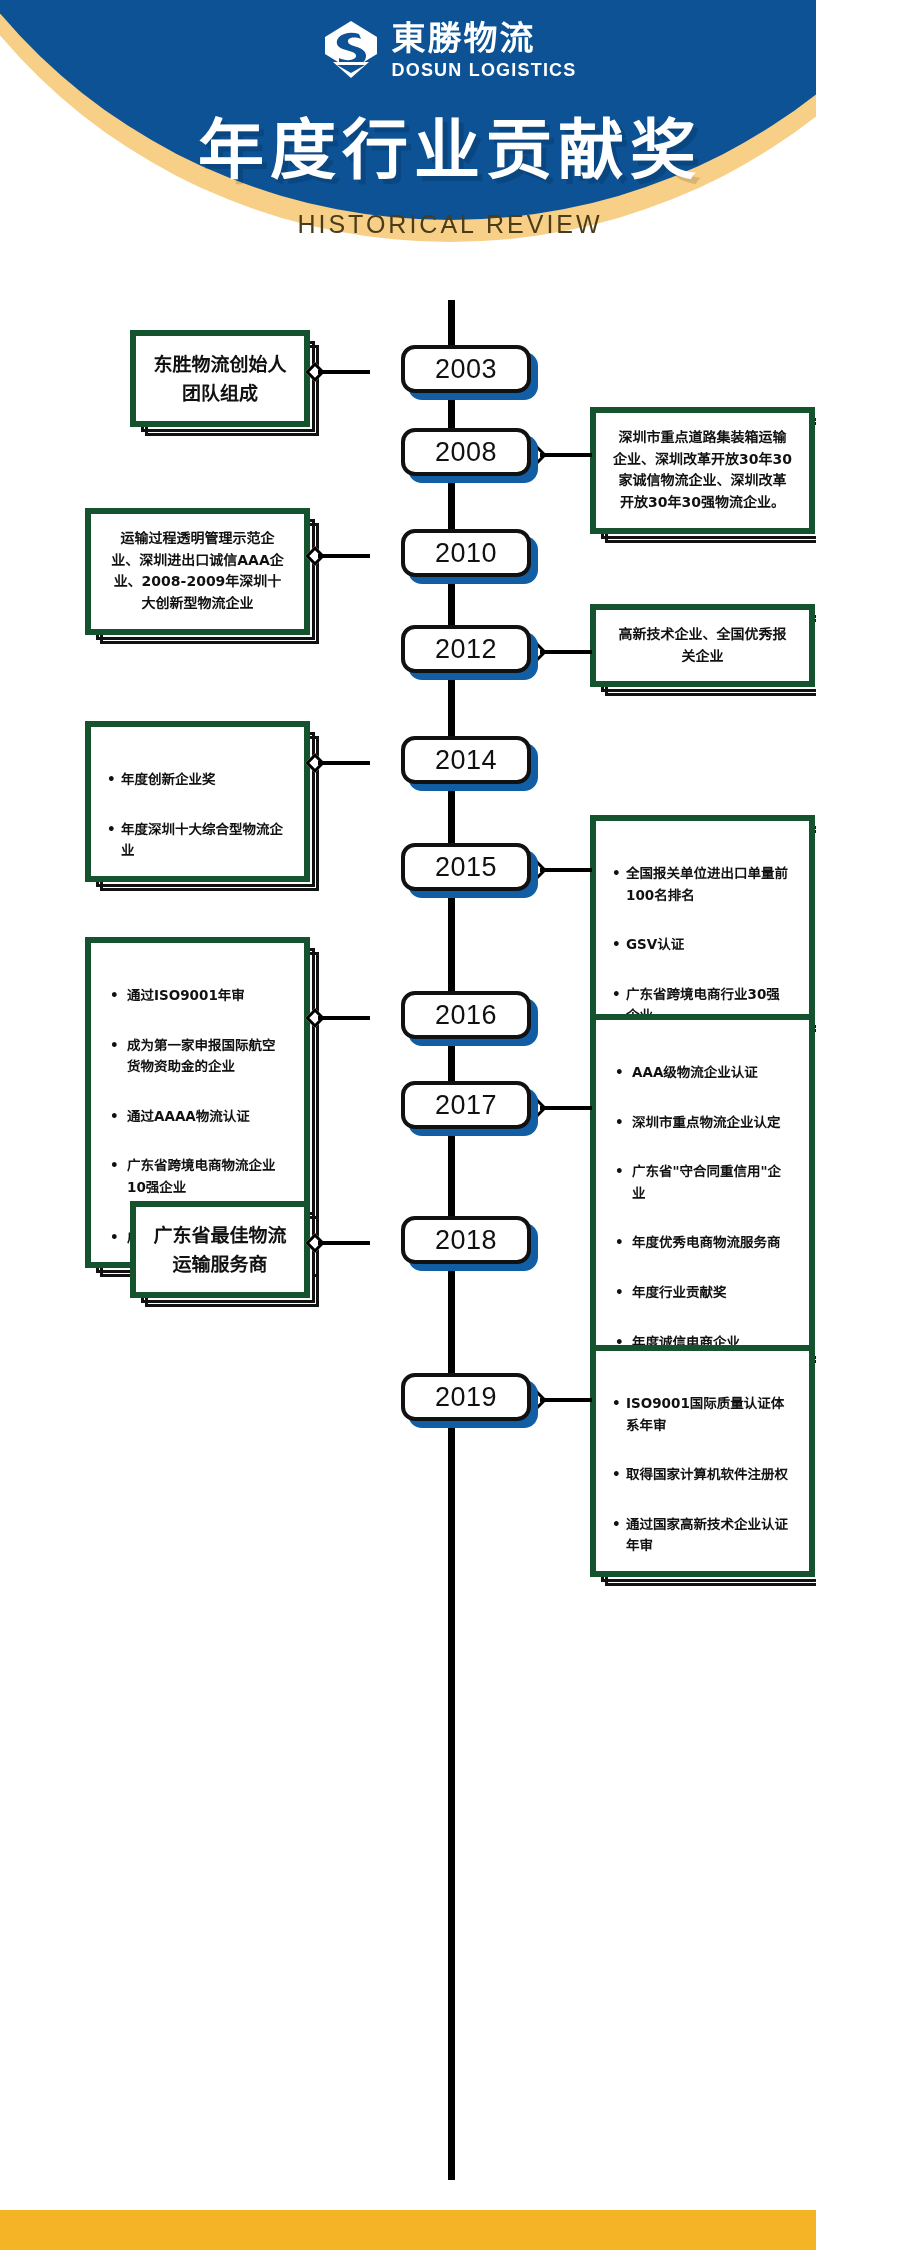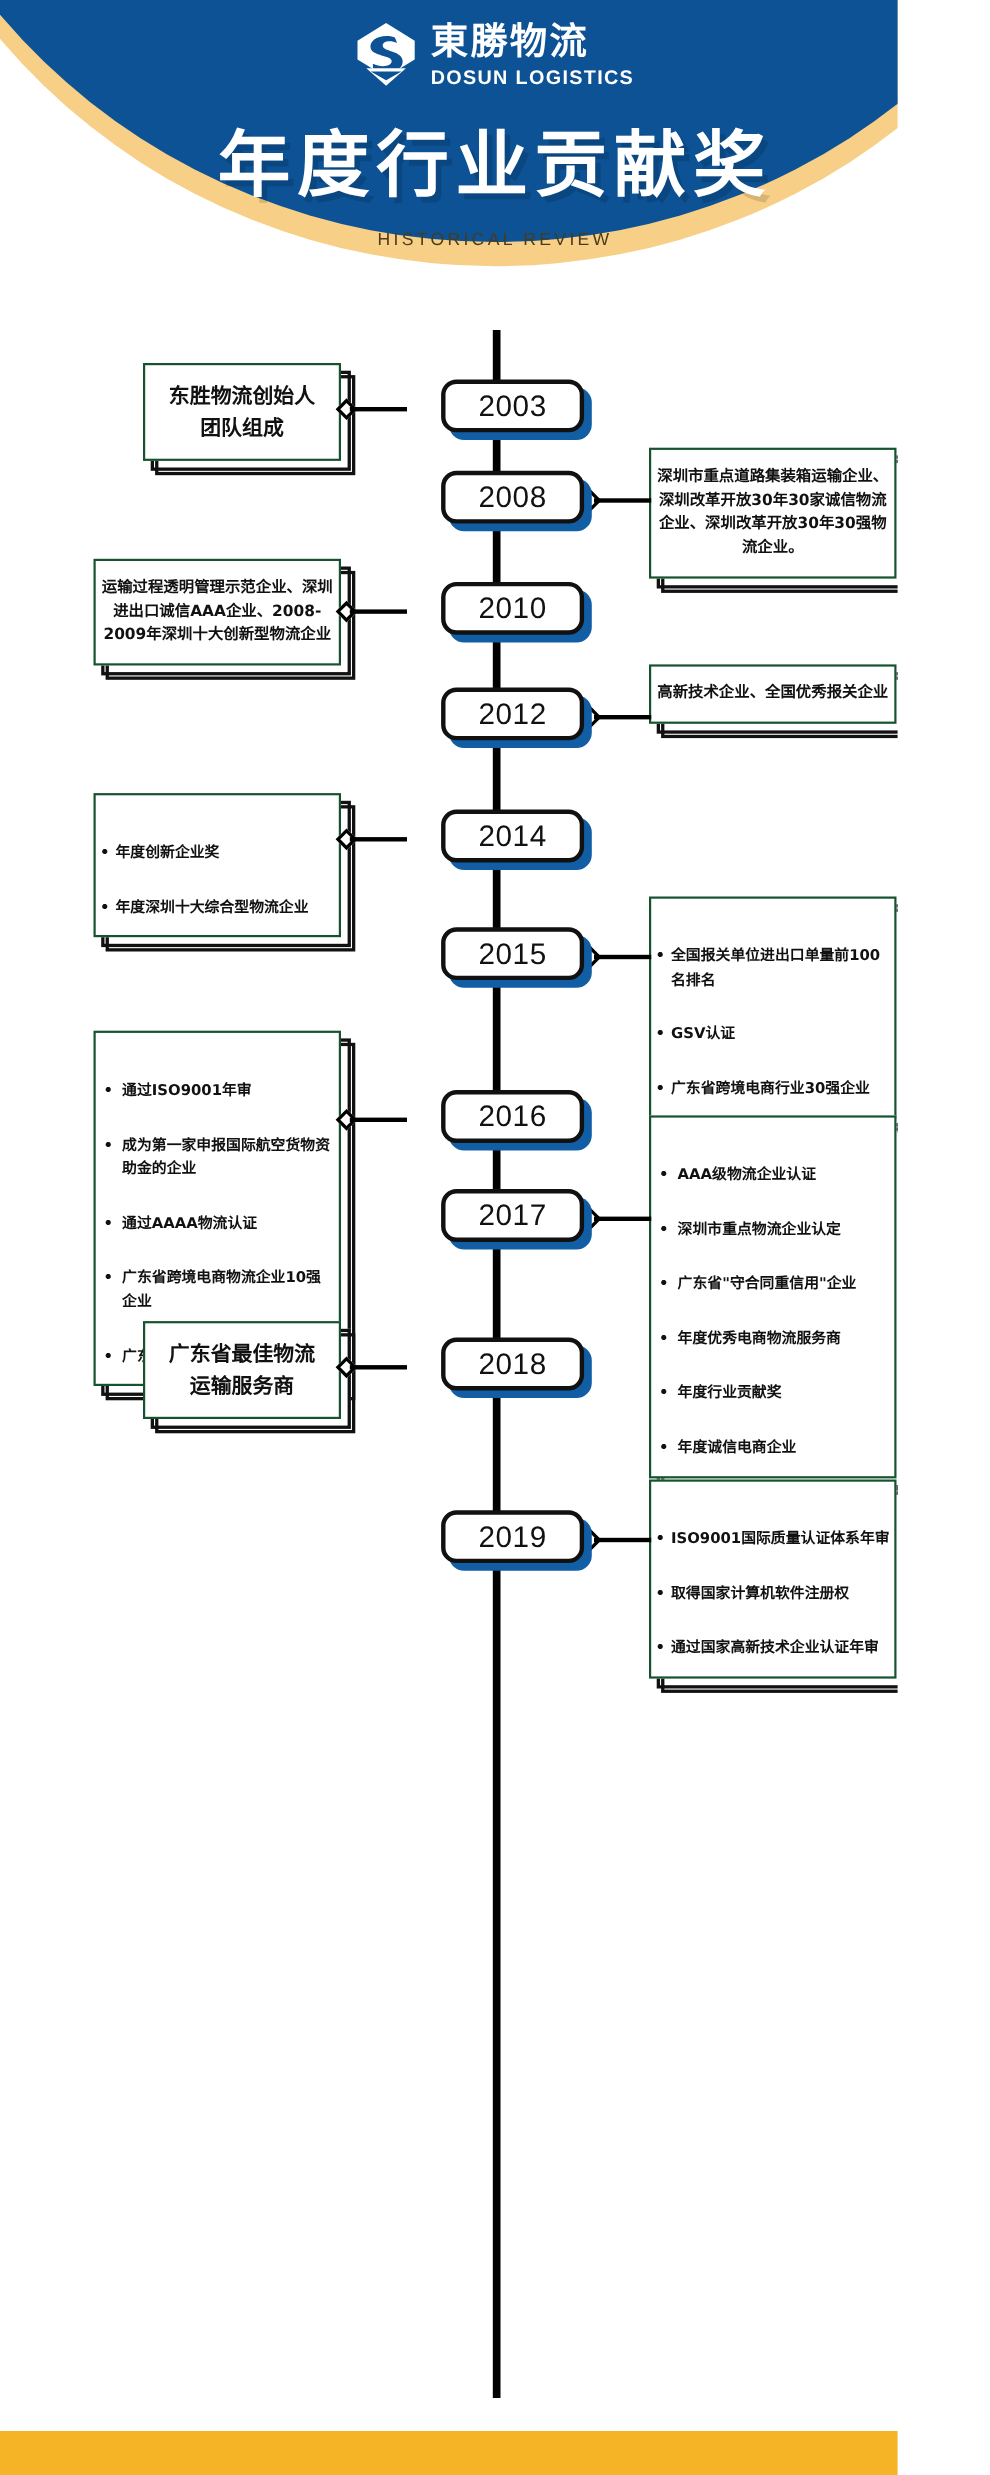--- a/index.html
+++ b/index.html
@@ -99,21 +99,21 @@
     font-size: 66px;
     font-weight: 700;
     letter-spacing: 6px;
     margin-top: 16px;
     text-shadow: 5px 5px 0 rgba(0,0,0,0.13);
     font-family: "DejaVu Sans", "Liberation Sans", sans-serif;
   }
 
   .sub-title {
     color: #4A3B1A;
-    font-size: 16px;
+    font-size: 25px;
     letter-spacing: 3px;
     margin-top: 18px;
     font-family: "Liberation Sans", sans-serif;
   }
 
   
   .footer-bar {
     position: absolute;
     left: 0;
     bottom: 0;
@@ -212,22 +212,22 @@
   .card-wrap {
     position: absolute;
     z-index: 2;
   }
   .card-wrap.left  { right: 590px; }
   .card-wrap.right { left: 590px; }
 
   .card {
     position: relative;
     background: #ffffff;
-    border: 2px solid #14532d;
-    padding: 14px 4px;
+    border: 6px solid #14532d;
+    padding: 14px 16px;
   }
   .card::before {
     content: "";
     position: absolute;
     left: 9px; top: 9px;
     width: 100%; height: 100%;
     border: 3px solid #111111;
     background: transparent;
     z-index: -1;
   }

